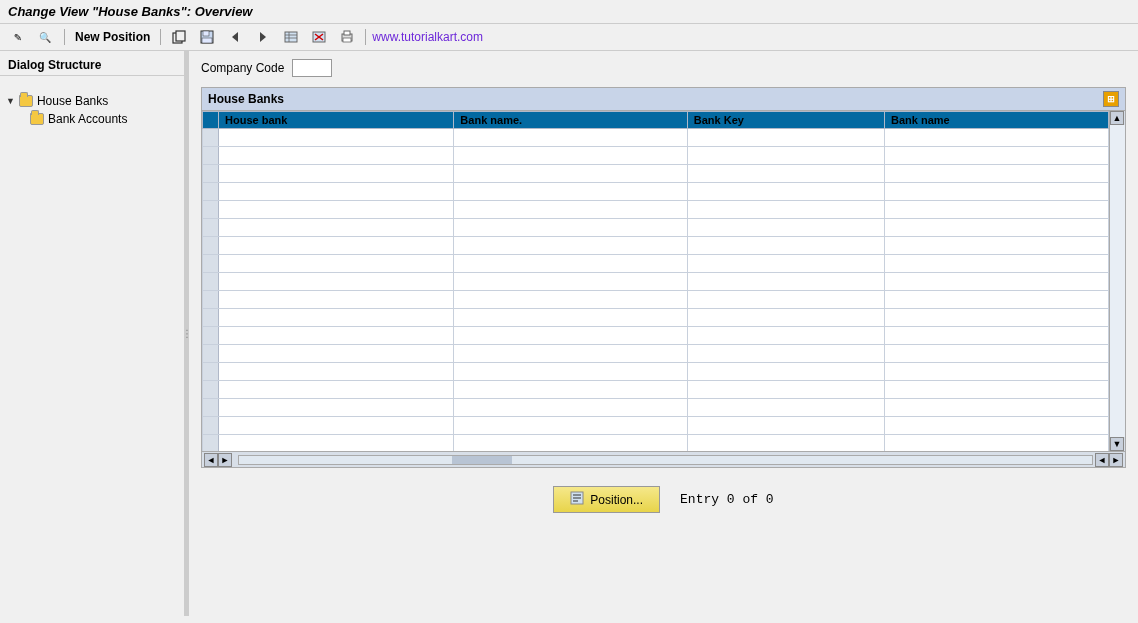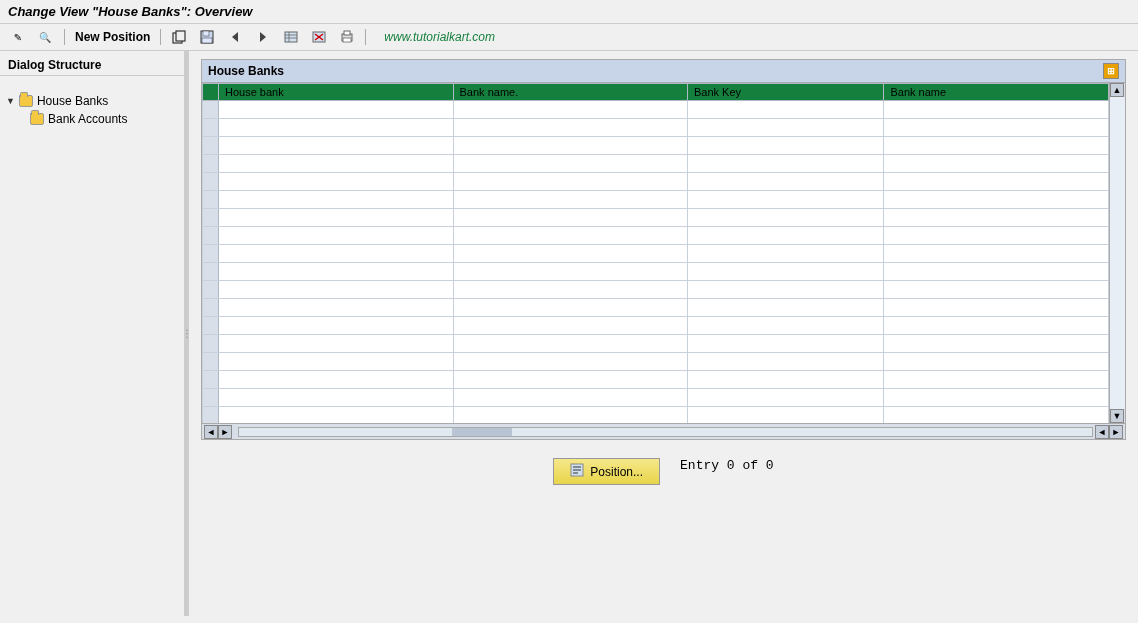--- a/index.html
+++ b/index.html
@@ -45,24 +45,23 @@
       display: inline-flex;
       align-items: center;
       justify-content: center;
       font-size: 10px;
     }
     .toolbar-label {
       font-size: 12px;
       font-weight: bold;
     }
     .toolbar-url {
-      color: #15803d;
-      font-size: 12px;
-      font-style: italic;
-      margin-left: 12px;
+      color: #6d28d9;
+      font-size: 12px;
+      margin-left: 0;
     }
     .toolbar-separator {
       width: 1px;
       height: 16px;
       background: #aaa;
       margin: 0 2px;
     }
 
     
     .main-area {
@@ -187,25 +186,25 @@
       font-size: 9px;
       color: #fff;
       cursor: pointer;
     }
 
     .data-table {
       width: 100%;
       border-collapse: collapse;
     }
     .data-table th {
-      background: #15803d;
+      background: #0369a1;
       border: 1px solid #b0b8c8;
       padding: 2px 6px;
       font-size: 11px;
-      font-weight: normal;
+      font-weight: bold;
       text-align: left;
       white-space: nowrap;
     }
     .data-table td {
       border: 1px solid #c8d0dc;
       padding: 2px 6px;
       height: 18px;
       font-size: 11px;
       background: #fff;
     }
@@ -254,21 +253,21 @@
       width: 60px;
       height: 100%;
       background: #b8c4d4;
       position: absolute;
       left: 30%;
     }
 
     
     .bottom-bar {
       display: flex;
-      align-items: flex-start;
+      align-items: center;
       justify-content: center;
       padding: 8px 20px;
       gap: 20px;
       margin-top: 10px;
     }
     .position-btn {
       background: linear-gradient(to bottom, #f5e88a, #e8d44a);
       border: 1px solid #999;
       padding: 4px 16px;
       font-size: 12px;
@@ -424,20 +423,24 @@
       <span style="width:10px;display:inline-block;"></span>
       <span class="folder-icon"></span>
       <span>Bank Accounts</span>
     </div>
   </div>
 
   <div class="resize-handle"></div>
 
   <div class="content">
 
+    <div class="company-code-row">
+      <span class="company-code-label">Company Code</span>
+      <input type="text" class="company-code-input" value="" style="">
+    </div>
 
     <div class="table-section">
       <div class="table-section-header">
         <span>House Banks</span>
         <span class="settings-icon">⊞</span>
       </div>
 
       <div class="table-with-vscroll">
         <div class="table-scroll-wrapper" style="flex:1; overflow-y:hidden;">
           <table class="data-table">

